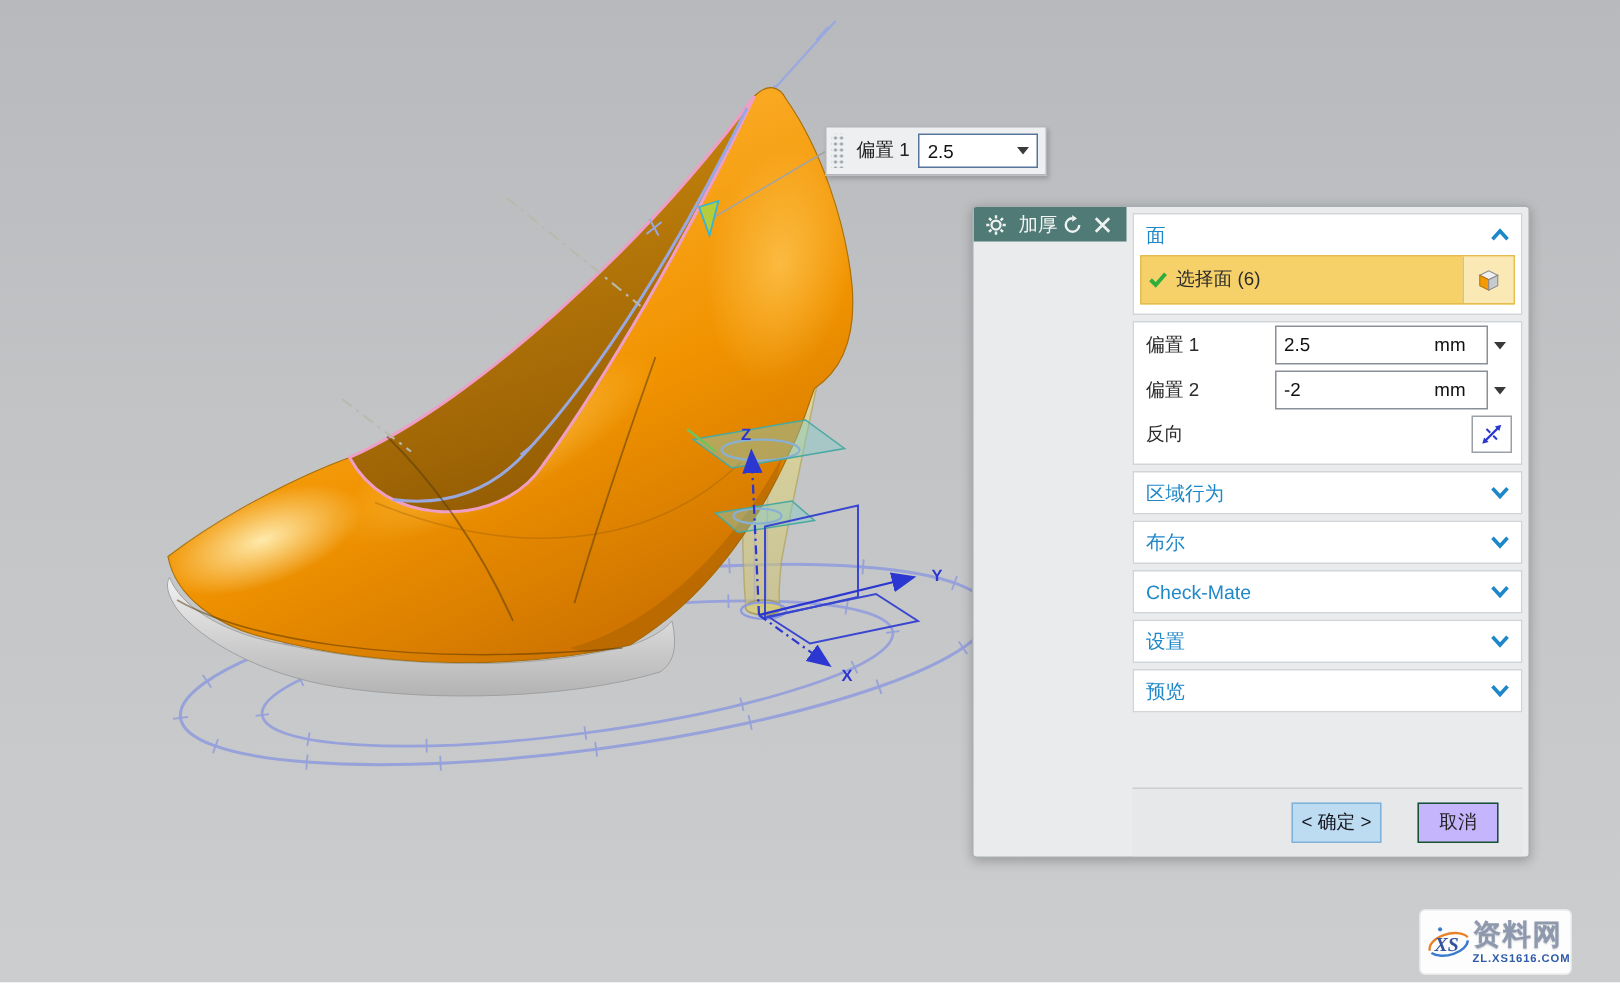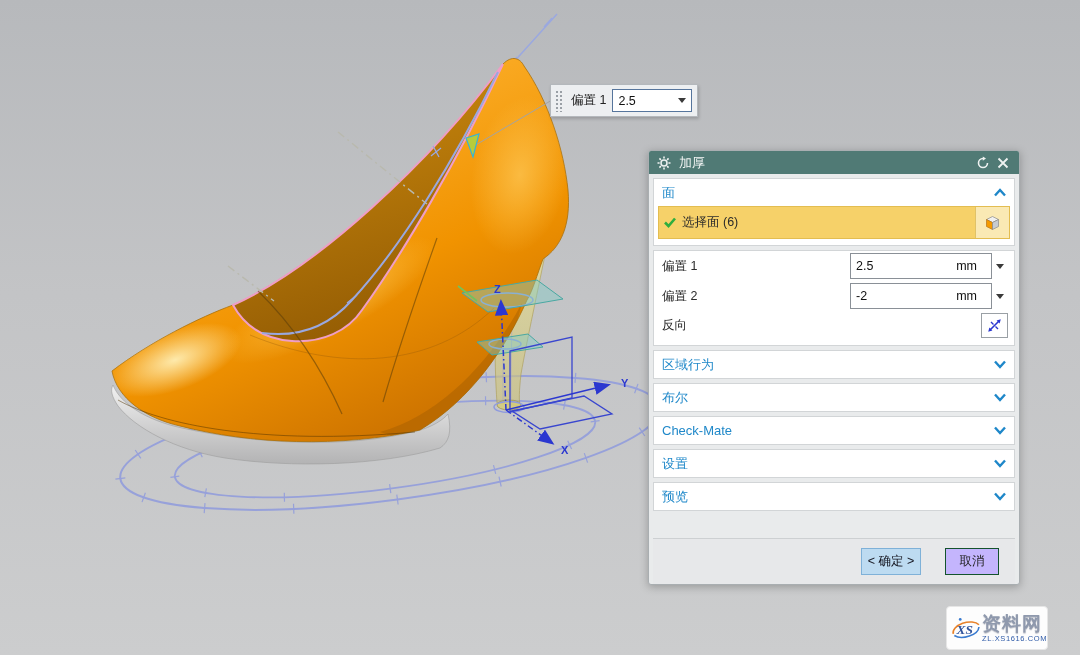--- a/index.html
+++ b/index.html
@@ -16,23 +16,23 @@
     background-image:radial-gradient(#9aa0a6 1px,transparent 1.1px);
     background-size:4px 4px;background-position:1px 1px;}
   .mt-label{font-size:12.5px;color:#222;margin:0 6px 0 8px;white-space:nowrap;}
   .mt-combo{flex:1;height:21px;margin-right:5px;background:#fff;border:1px solid #56759c;
     display:flex;align-items:center;position:relative;}
   .mt-combo .val{font-size:12.5px;color:#111;padding-left:5px;flex:1;}
   .tri-down{width:0;height:0;border-left:4px solid transparent;border-right:4px solid transparent;
     border-top:5px solid #3a3a3a;margin-right:5px;}
 
   
-  .dialog{position:absolute;left:648px;top:150px;width:370px;height:433px;z-index:6;
+  .dialog{position:absolute;left:648px;top:137px;width:370px;height:433px;z-index:6;
     background:#e9ebec;border:1px solid #a9aeb1;border-radius:3px;overflow:hidden;
-    box-shadow:0 2px 8px rgba(0,0,0,.25);display:flex;flex-direction:column;}
+    box-shadow:0 2px 8px rgba(0,0,0,.25);display:flex;flex-direction:row;}
   .dlg-header{height:23px;background:#507a75;display:flex;align-items:center;
     padding:0 6px 0 8px;flex:0 0 auto;}
   .dlg-title{color:#f2f5f4;font-size:13px;margin-left:8px;flex:1;}
   .hdr-btn{width:20px;height:18px;display:flex;align-items:center;justify-content:center;cursor:pointer;}
   .dlg-body{flex:1;display:flex;flex-direction:column;gap:4px;padding:4px 4px 0 4px;}
   .strip{background:#fff;border:1px solid #d2d5d7;flex:0 0 auto;}
   .sec-header{height:27px;display:flex;align-items:center;padding:0 7px 0 8px;}
   .sec-label{font-size:13px;color:#1f88c9;flex:1;}
   .sel-row{height:31px;margin:0 4px 6px 4px;background:#f6d169;border:1px solid #e3bd51;
     display:flex;align-items:stretch;}
@@ -57,21 +57,21 @@
   .btn-ok{width:58px;background:#bddbf1;border:1px solid #7fb1d8;color:#14141e;}
   .btn-cancel{width:52px;background:#c4b5fd;border:1px solid #14532d;color:#222;}
 
   
   .watermark{position:absolute;left:946px;top:606px;width:102px;height:44px;z-index:4;
     background:#fdfdfd;border-radius:4px;border:1px solid #e6e6e6;
     display:flex;align-items:center;padding-left:2px;box-sizing:border-box;}
   .wm-col{display:flex;flex-direction:column;line-height:1;margin-left:1px;}
   .wm-title{font-size:19px;font-weight:bold;color:#8f99ad;letter-spacing:1px;
     text-shadow:0 1px 1px rgba(60,70,95,.35);}
-  .wm-sub{font-size:7.5px;font-weight:normal;color:#2f5ba8;letter-spacing:.6px;margin-top:2px;}
+  .wm-sub{font-size:7.5px;font-weight:bold;color:#2f5ba8;letter-spacing:.6px;margin-top:2px;}
 </style>
 </head>
 <body>
 
 <div class="viewport">
 
   <svg class="scene" width="1080" height="655" viewBox="0 0 1080 655">
     <defs>
       <linearGradient id="bodyG" x1="0" y1="0" x2="0.55" y2="1">
         <stop offset="0" stop-color="#ffd061"></stop>

